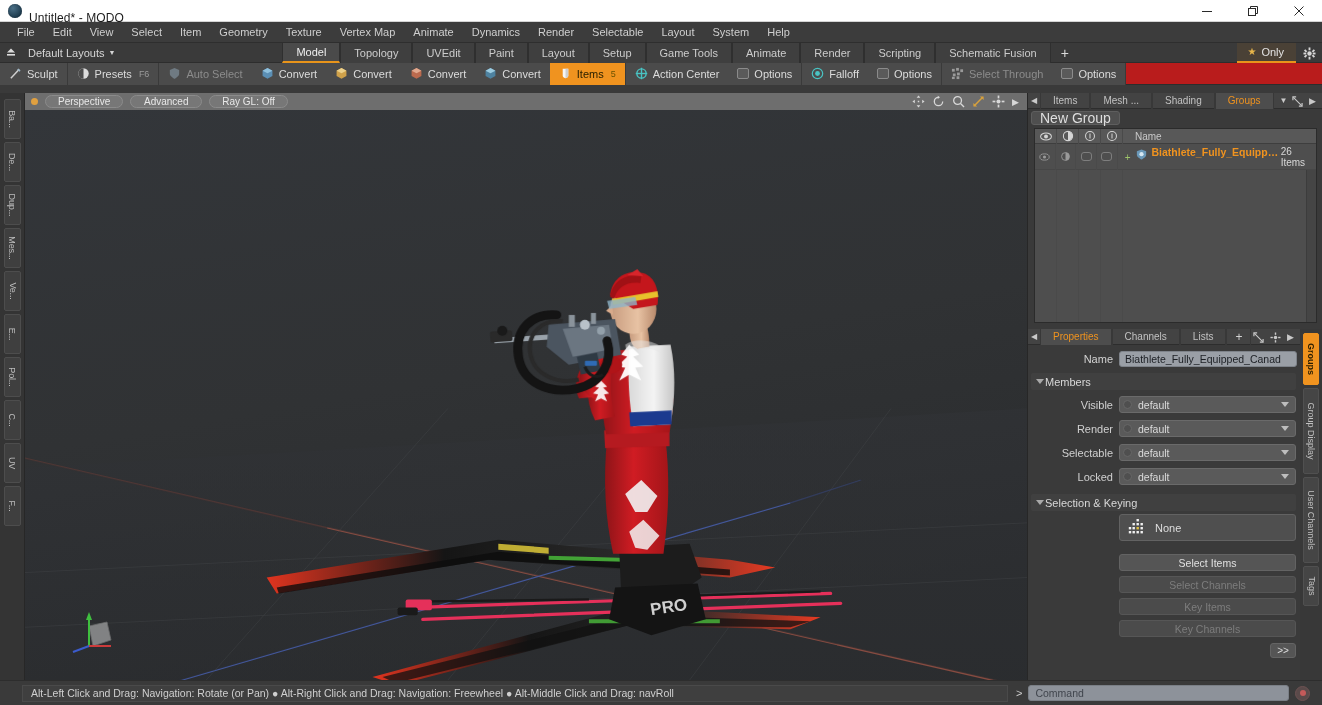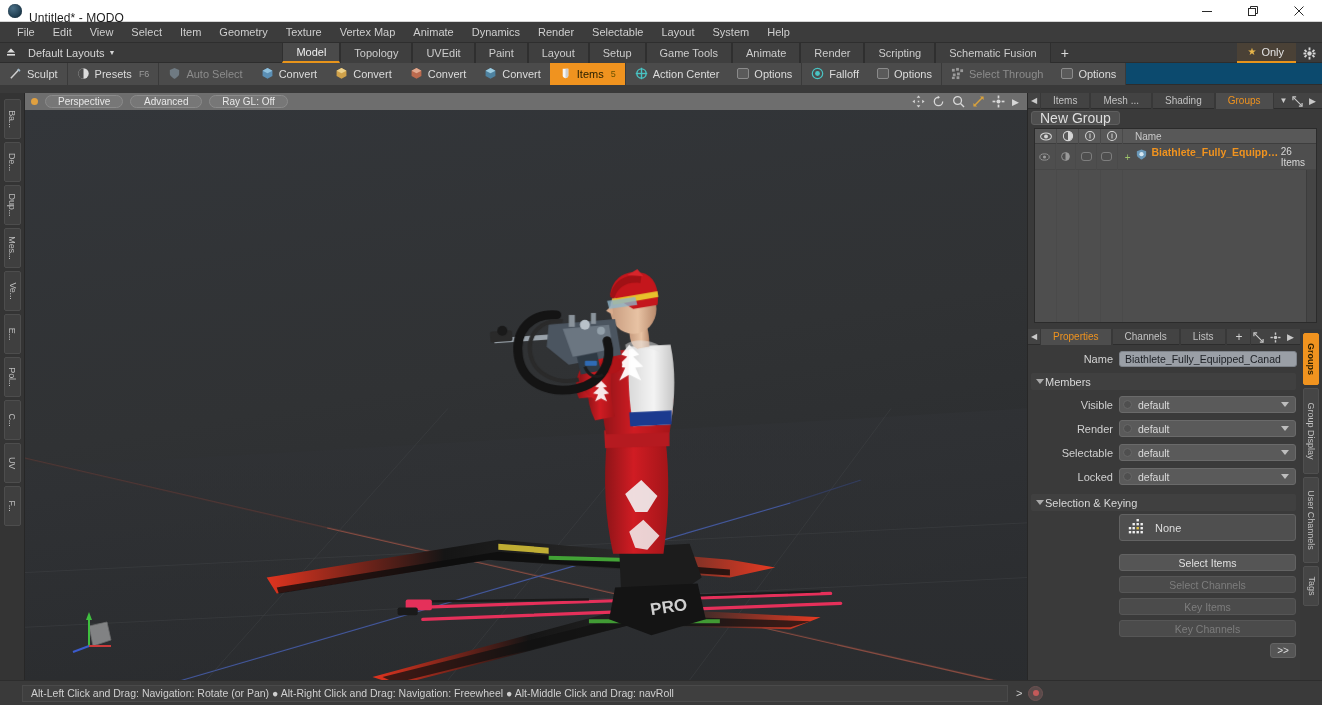--- a/index.html
+++ b/index.html
@@ -40,21 +40,21 @@
   .lr-plus { color:#dcdcdc; font-size:14px; padding:0 10px; display:flex; align-items:center; height:20px;}
   .lr-right { position:absolute; right:0; top:0; height:20px; display:flex; align-items:center; }
   .only-btn { display:flex; align-items:center; gap:5px; background:#4a4136;
     border-bottom:2px solid #e8941a; height:20px; padding:0 12px 0 10px; }
   .only-btn .star { color:#e8b64a; font-size:10px; line-height:1;}
   .only-btn span.lbl { font-size:11px; color:#e3e3e3; }
   .gear-btn { width:26px; height:20px; display:flex; align-items:center; justify-content:center;
     color:#d6d6d6; font-size:12px; }
 
   
-  .toolbar { height:22px; background:#0c4a6e; display:flex; align-items:center;
+  .toolbar { height:22px; background:#b91c1c; display:flex; align-items:center;
     border-bottom:1px solid #2d2d2d; }
   .tgroup { display:flex; align-items:center; height:22px; background:#4b4b4b;
     border-right:1px solid #3a3a3a; }
   .tbtn { display:flex; align-items:center; gap:5px; height:22px; padding:0 9px;
     font-size:11px; color:#dcdcdc; white-space:nowrap; }
   .tbtn.dim { color:#8c8c8c; }
   .tbtn.on { background:#f0931f; color:#2a2100; }
   .tbtn .kbd { font-size:9px; color:#9a9a9a; margin-left:2px;}
   .tbtn.on .kbd { color:#6b5200; }
   .ico { width:13px; height:13px; flex:none; display:block; }
@@ -853,18 +853,19 @@
             </div>
         </div>
       </div>
     </div>
   </div>
 
   <div class="statusbar">
     <div class="sb-hint">Alt-Left Click and Drag: Navigation: Rotate (or Pan) ● Alt-Right Click and Drag: Navigation: Freewheel ● Alt-Middle Click and Drag: navRoll</div>
     <div class="sb-right">
       <span class="sb-gt">&gt;</span>
+      <div class="sb-cmd">Command</div>
       <div class="sb-rec">
           <i></i>
         </div>
     </div>
   </div>
 </div>
 
 </body></html>

